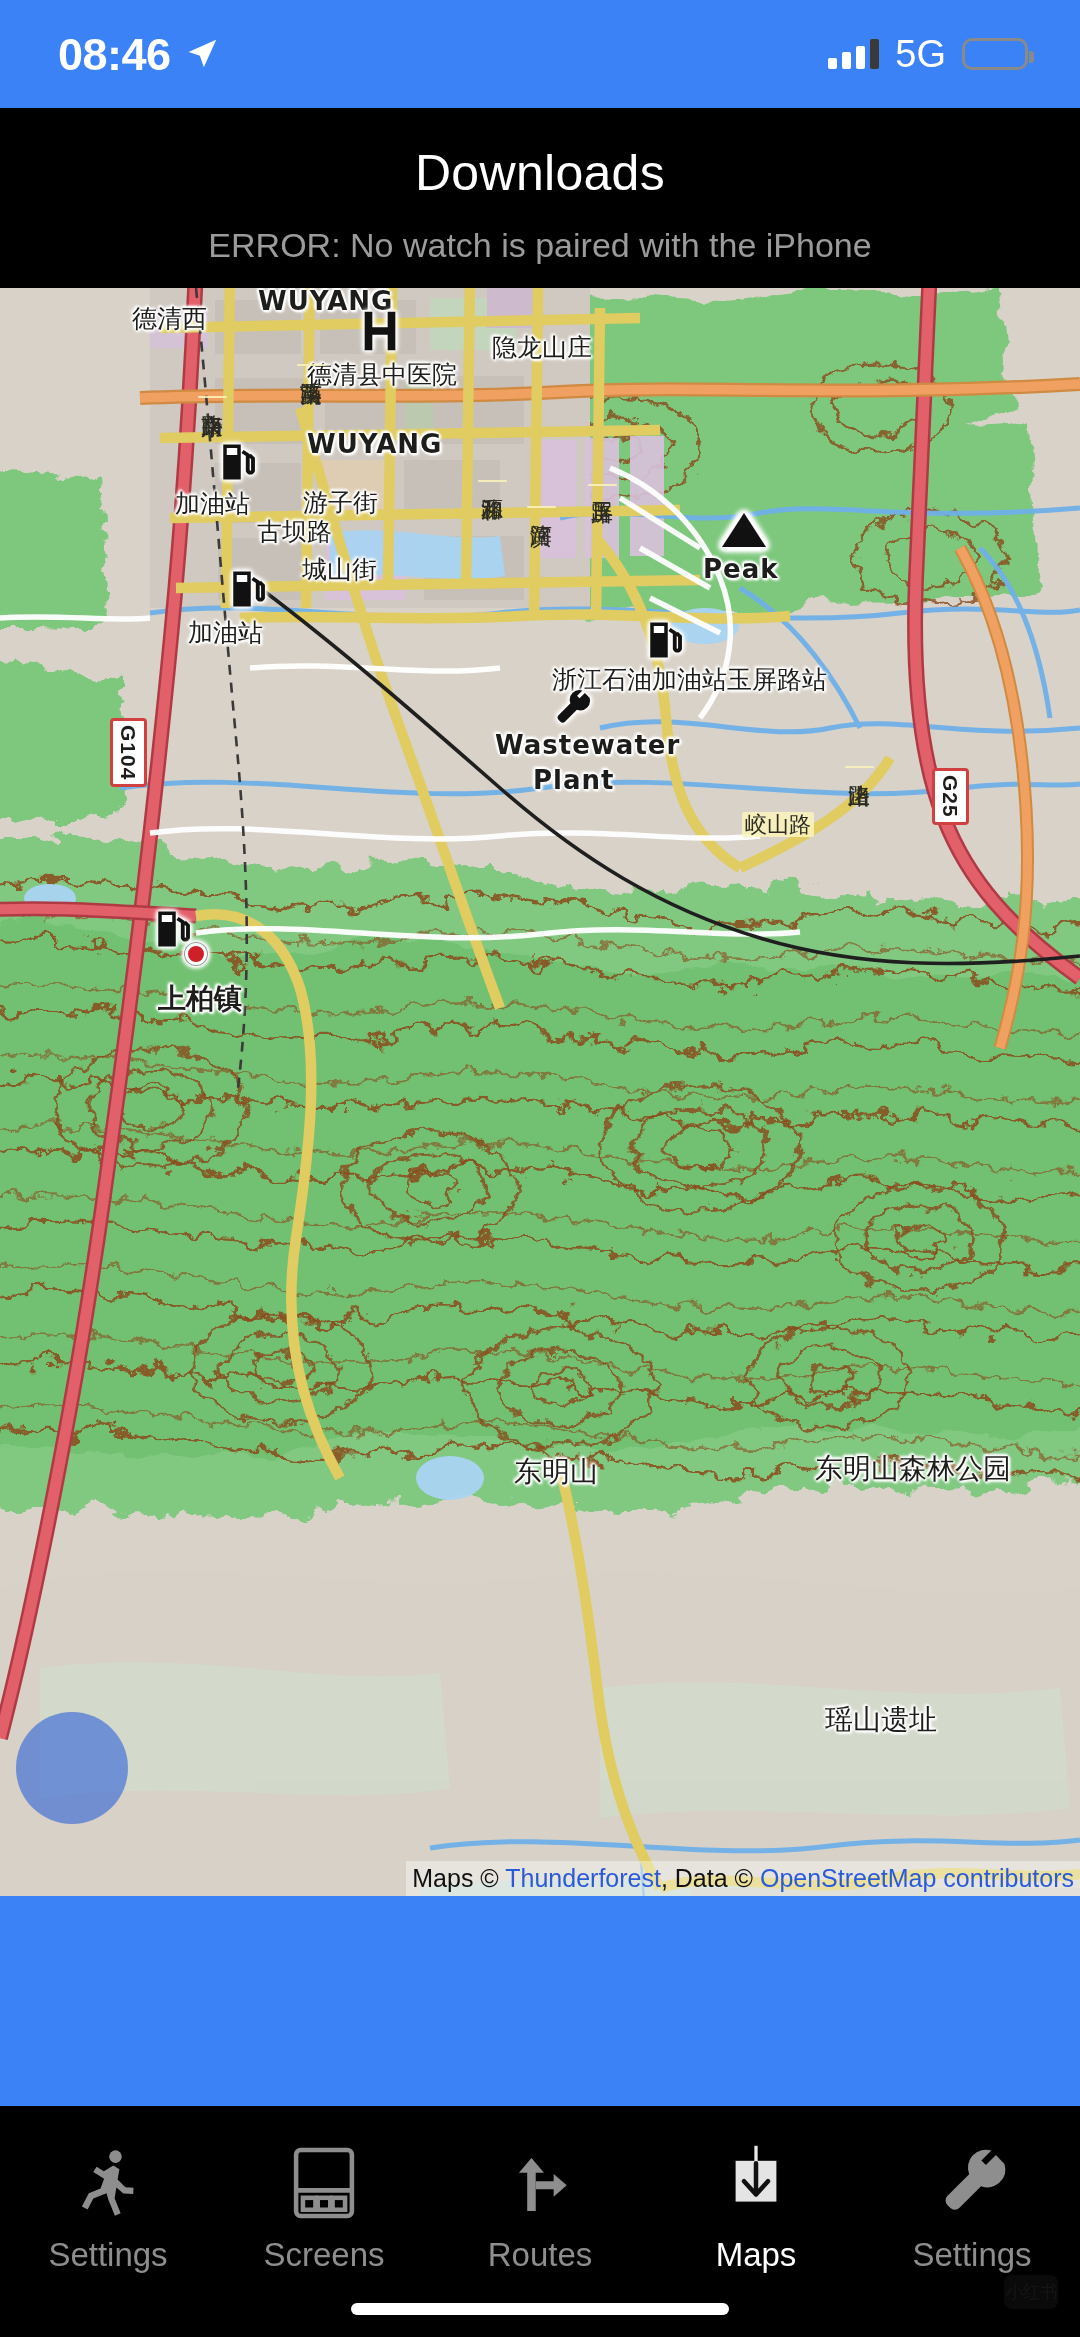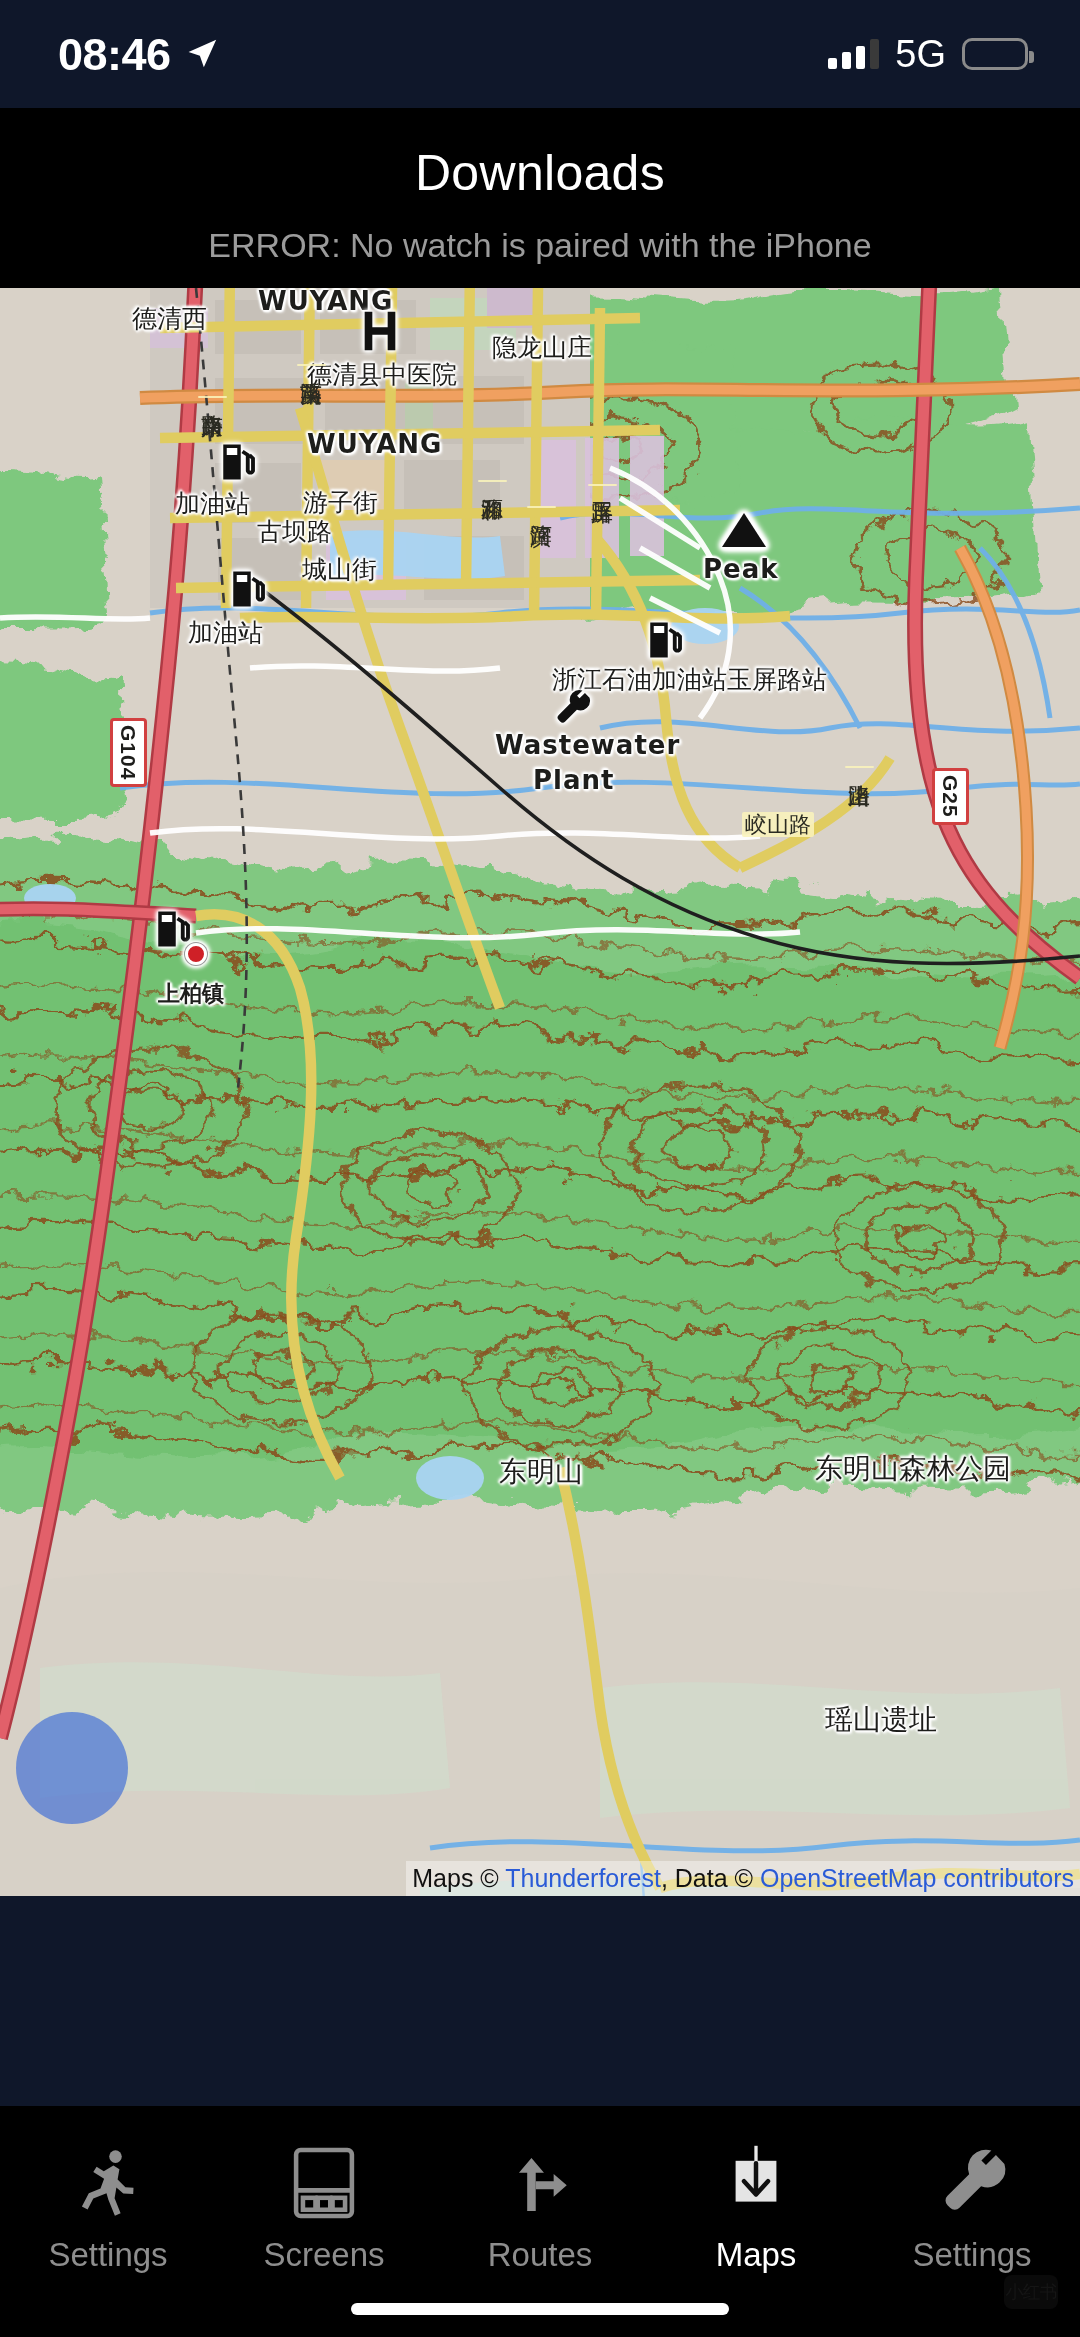--- a/index.html
+++ b/index.html
@@ -5,21 +5,21 @@
   * { box-sizing: border-box; margin: 0; padding: 0; }
   html, body {
     width: 1080px; height: 2337px;
     background: #000;
     font-family: "Liberation Sans", sans-serif;
     overflow: hidden;
   }
   .phone {
     position: relative;
     width: 1080px; height: 2337px;
-    background: #0f172a;
+    background: #3b82f6;
     overflow: hidden;
   }
 
   
   .statusbar {
     position: absolute; top: 0; left: 0; width: 1080px; height: 108px;
     display: flex; align-items: center; justify-content: space-between;
     padding: 0 52px 0 58px;
     color: #fff;
   }
@@ -57,21 +57,21 @@
 
   
   .mlabel { position: absolute; white-space: nowrap; pointer-events:none;
             font-family: "DejaVu Sans", "Liberation Sans", sans-serif;
             color:#1d1d1b; line-height:1;
             text-shadow: 2px 0 2px #fff, -2px 0 2px #fff, 0 2px 2px #fff, 0 -2px 2px #fff,
                          1px 1px 2px #fff, -1px -1px 2px #fff, 2px 2px 3px #fff, -2px -2px 3px #fff; }
   .mlabel.cn  { font-size: 25px; }
   .mlabel.cn-lg { font-size: 28px; }
   .mlabel.en  { font-size: 26px; font-weight: 600; letter-spacing: 1px; }
-  .mlabel.town { font-size: 22px; font-weight: 600; font-family: Liberation Mono, monospace; }
+  .mlabel.town { font-size: 28px; font-weight: 600; }
   
   .roadlab { position:absolute; white-space:nowrap; font-size: 22px; color:#2b2b22;
              background: rgba(249,243,187,0.88); padding: 1px 3px; border-radius:2px;
              font-family:"DejaVu Sans","Liberation Sans",sans-serif; line-height:1.05; }
   .vert { writing-mode: vertical-rl; }
 
   .shield { position:absolute; background:#fff; border:3px solid #d14040; border-radius:4px;
             color:#1d1d1b; font-size:21px; font-weight:700; padding:4px 5px; line-height:1;
             font-family:"Liberation Sans",sans-serif; }
   .shield.vert { writing-mode: vertical-rl; letter-spacing:1px; }
@@ -409,21 +409,21 @@
         <div class="mlabel cn" style="left: 175px; top: 203px;">加油站</div>
         <div class="mlabel cn" style="left: 303px; top: 202px;">游子街</div>
         <div class="mlabel cn" style="left: 257px; top: 231px;">古坝路</div>
         <div class="mlabel cn" style="left: 302px; top: 269px;">城山街</div>
         <div class="mlabel en" style="left: 703px; top: 268px;">Peak</div>
         <div class="mlabel cn" style="left: 188px; top: 332px;">加油站</div>
         <div class="mlabel cn" style="left: 552px; top: 379px;">浙江石油加油站玉屏路站</div>
         <div class="mlabel en" style="left: 495px; top: 444px;">Wastewater</div>
         <div class="mlabel en" style="left: 533px; top: 479px;">Plant</div>
         <div class="mlabel town" style="left: 158px; top: 697px;">上柏镇</div>
-        <div class="mlabel cn-lg" style="left: 499px; top: 1170px;">东明山</div>
+        <div class="mlabel cn-lg" style="left: 514px; top: 1170px;">东明山</div>
         <div class="mlabel cn-lg" style="left: 815px; top: 1167px;">东明山森林公园</div>
         <div class="mlabel cn-lg" style="left: 825px; top: 1418px;">瑶山遗址</div>
         <div class="mlabel cn" style="left: 790px; top: 1760px;">安溪村</div>
       </div>
     <div id="road-labels">
         <div class="roadlab vert" style="left: 198px; top: 108px;">兴康南路</div>
         <div class="roadlab vert" style="left: 297px; top: 76px;">英溪南路</div>
         <div class="roadlab vert" style="left: 478px; top: 192px;">和源路</div>
         <div class="roadlab vert" style="left: 527px; top: 218px;">河滨路</div>
         <div class="roadlab vert" style="left: 588px; top: 196px;">玉屏路</div>

